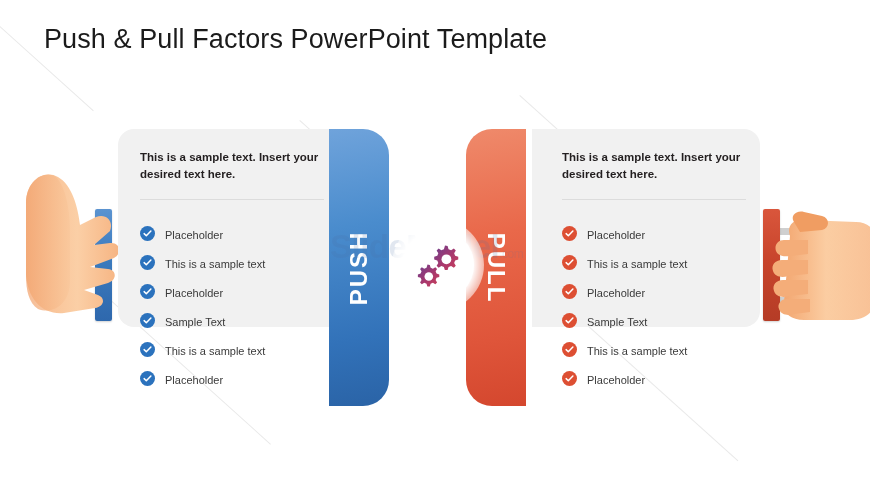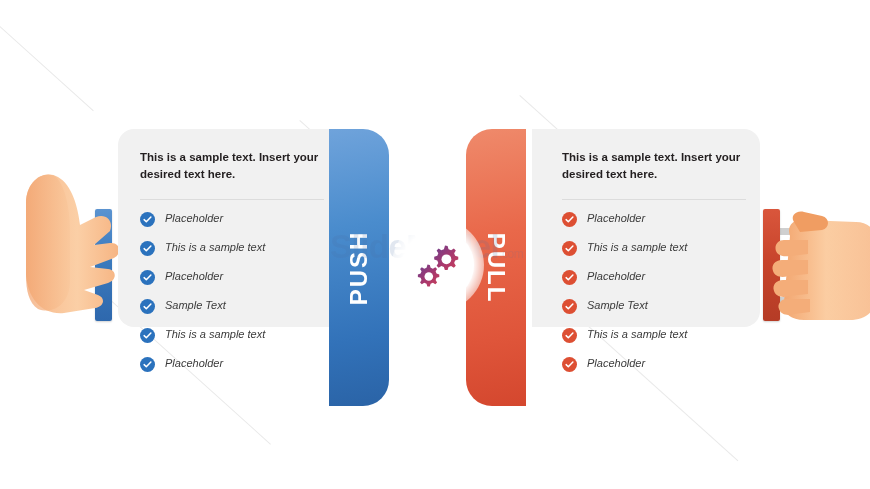--- a/index.html
+++ b/index.html
@@ -42,21 +42,21 @@
   }
   #card-right .card-head{left:30px;right:14px;}
   .head-rule{
     position:absolute;left:22px;top:70px;width:184px;height:1px;background:#dcdcdc;
   }
   #card-right .head-rule{left:30px;width:184px;}
 
   .list{position:absolute;left:22px;top:83px;}
   #card-right .list{left:30px;}
   .list-item{
-    display:flex;align-items:flex-start;height:29px;font-style:italic;
+    display:flex;align-items:flex-end;height:29px;
   }
   .bullet{
     width:15px;height:15px;border-radius:50%;
     flex:0 0 15px;margin-right:10px;
     display:flex;align-items:center;justify-content:center;
   }
   .bullet svg{display:block;}
   .b-blue{background:#2b72bd;}
   .b-red{background:#dd4f33;}
   .item-label{font-size:11px;color:#3a3a3a;white-space:nowrap;}
@@ -134,20 +134,21 @@
 <body>
 
 <div id="slide">
 
   <div class="diag d1"></div>
   <div class="diag d2"></div>
   <div class="diag d3"></div>
   <div class="diag d4"></div>
   <div class="diag d5"></div>
 
+  <div id="title">Push &amp; Pull Factors PowerPoint Template</div>
 
   <div id="handle-left"></div>
   <div id="bar-left" class="bar"></div>
   <svg id="hand-left" viewBox="0 0 96 160">
     <defs>
       <linearGradient id="skinL" x1="0" y1="0" x2="1" y2="0">
         <stop offset="0%" stop-color="#f7b98c"></stop>
         <stop offset="55%" stop-color="#fbcfa6"></stop>
         <stop offset="100%" stop-color="#f6b482"></stop>
       </linearGradient>

